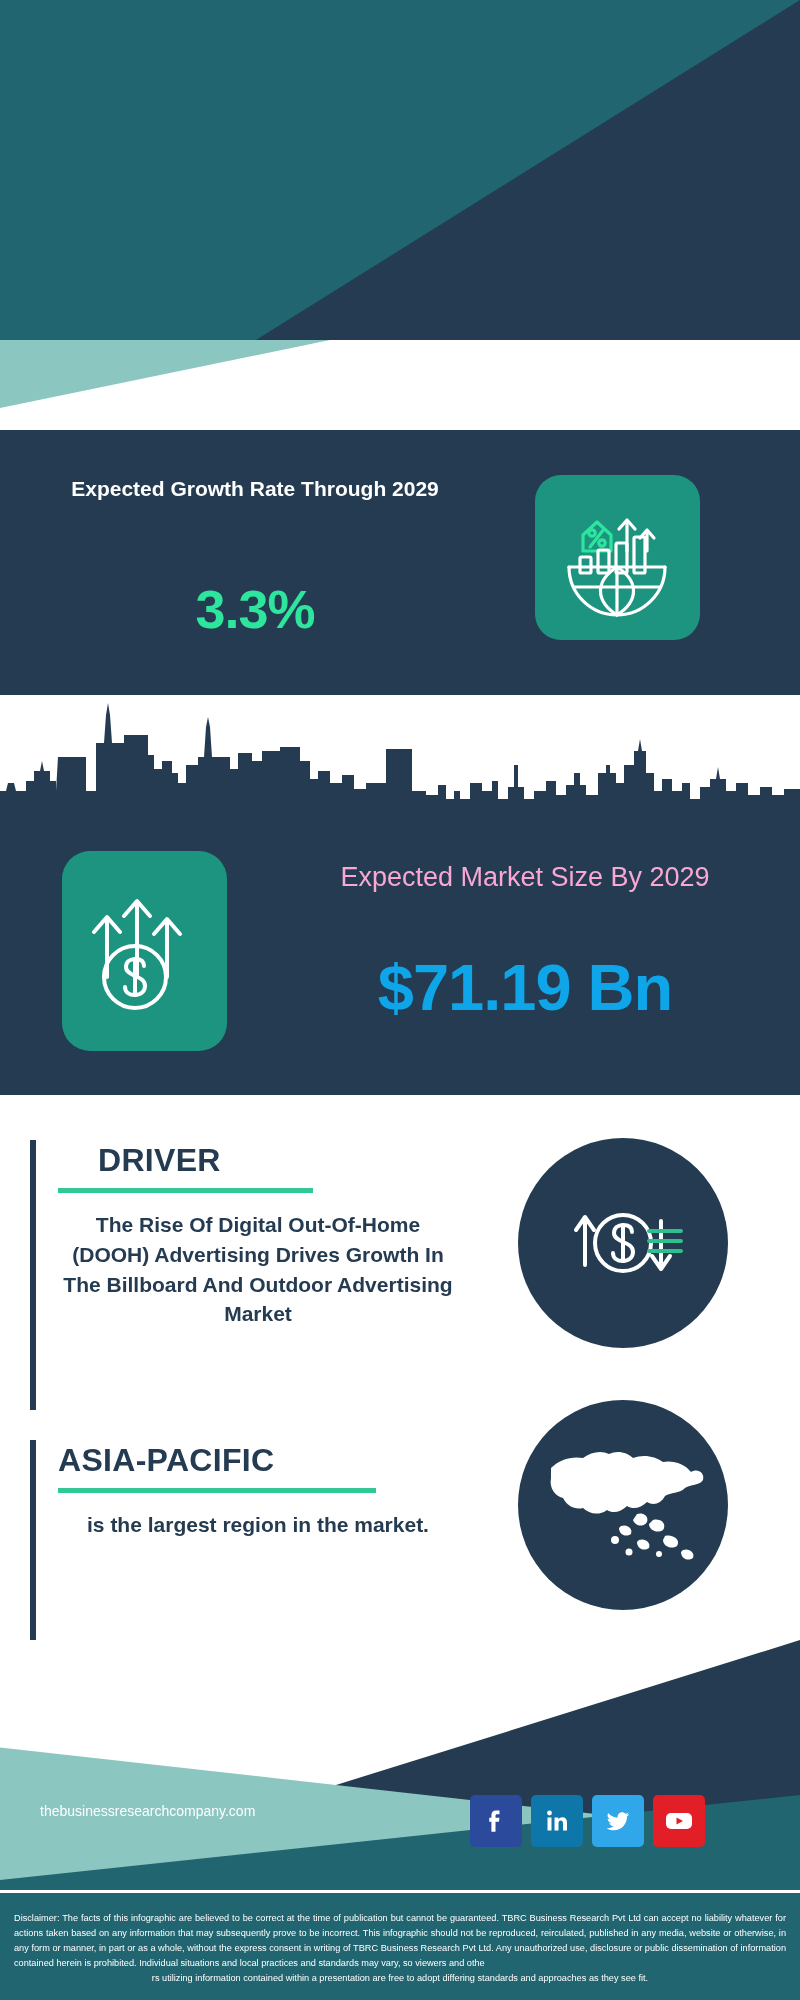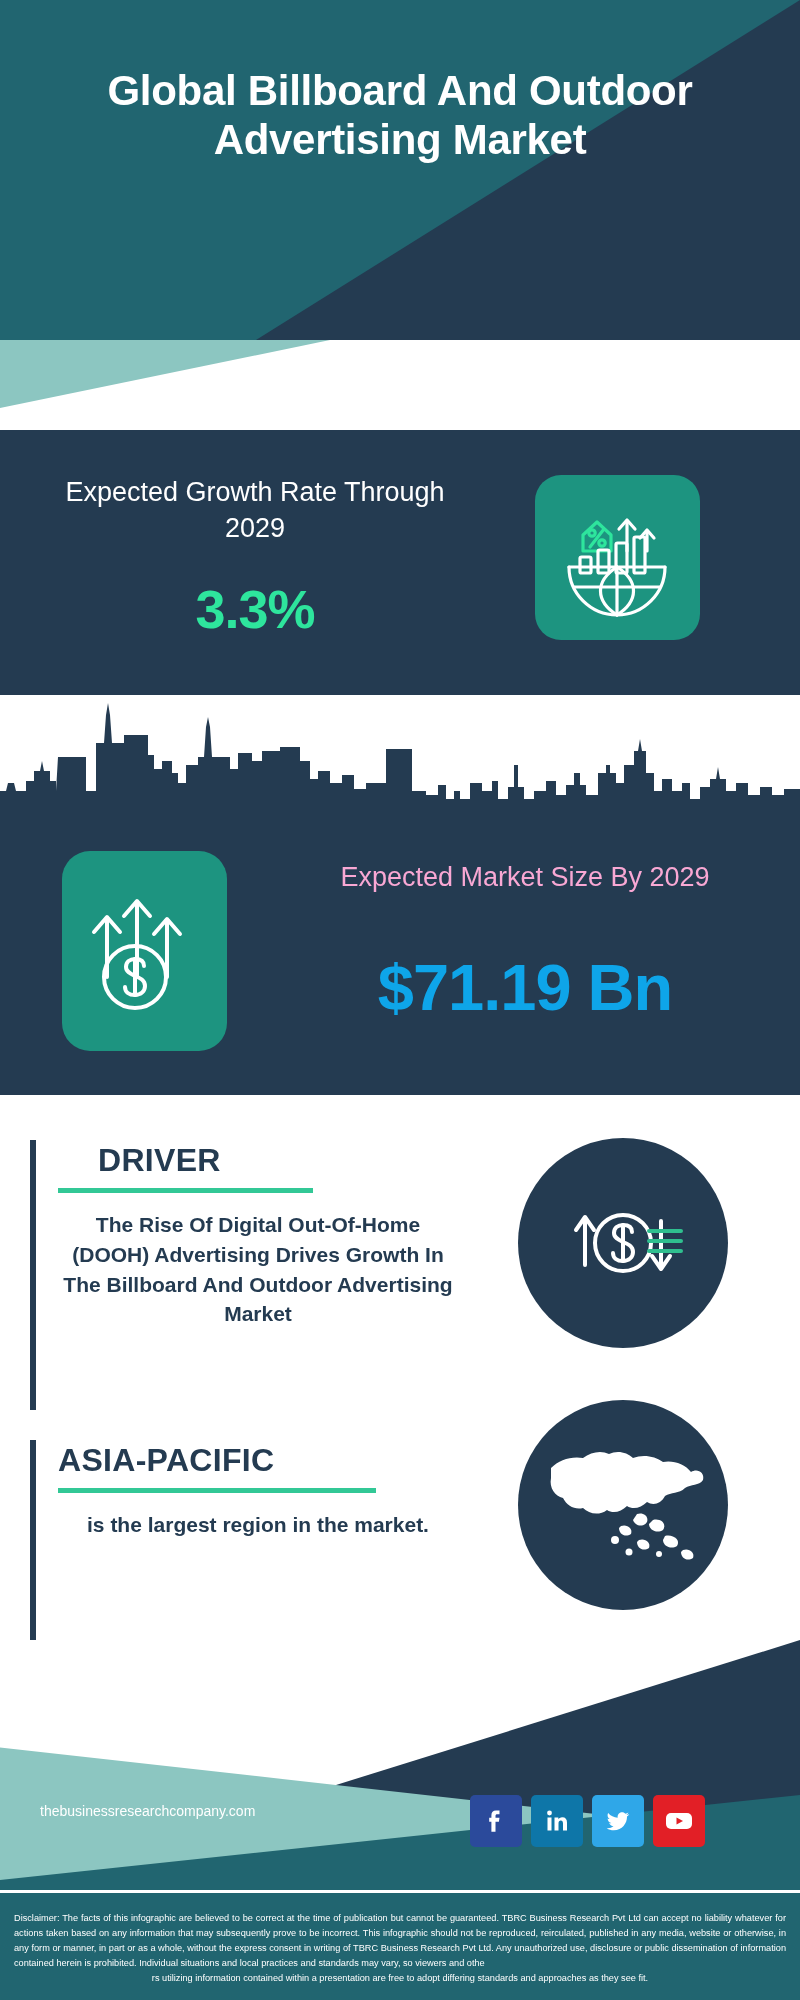--- a/index.html
+++ b/index.html
@@ -42,21 +42,21 @@
   }
 
   
   .growth {
     position:absolute; left:0; top:430px; width:800px; height:265px;
     background:#243b51;
   }
   .growth-label {
     position:absolute; left:40px; top:45px; width:430px;
     text-align:center; color:#ffffff;
-    font-size:27px; line-height:1.32; font-weight:400;
+    font-size:21px; line-height:1.32; font-weight:700;
   }
   .growth-value {
     position:absolute; left:40px; top:148px; width:430px;
     text-align:center; color:#2ee59d;
     font-size:54px; font-weight:bold; letter-spacing:-1px;
   }
   .growth-icon-card {
     position:absolute; left:535px; top:45px;
     width:165px; height:165px;
     background:#1d9480; border-radius:26px;
@@ -176,21 +176,20 @@
   .disclaimer-text .last { display:block; text-align:center; }
 </style>
 </head>
 <body>
 
 <div class="page">
 
   <div class="header">
     <div class="tealbg"></div>
     <div class="navywedge"></div>
-    <div class="header-title">Global Billboard And Outdoor Advertising Market</div>
   </div>
   <div class="whiteband"></div>
   <div class="lightteal-tri"></div>
 
   <div class="growth">
     <div class="growth-label">Expected Growth Rate Through 2029</div>
     <div class="growth-value">3.3%</div>
     <div class="growth-icon-card">
       <svg width="125" height="125" viewBox="0 0 125 125">
         <g fill="none" stroke="#2ee59d" stroke-width="3.2" stroke-linecap="round" stroke-linejoin="round">

